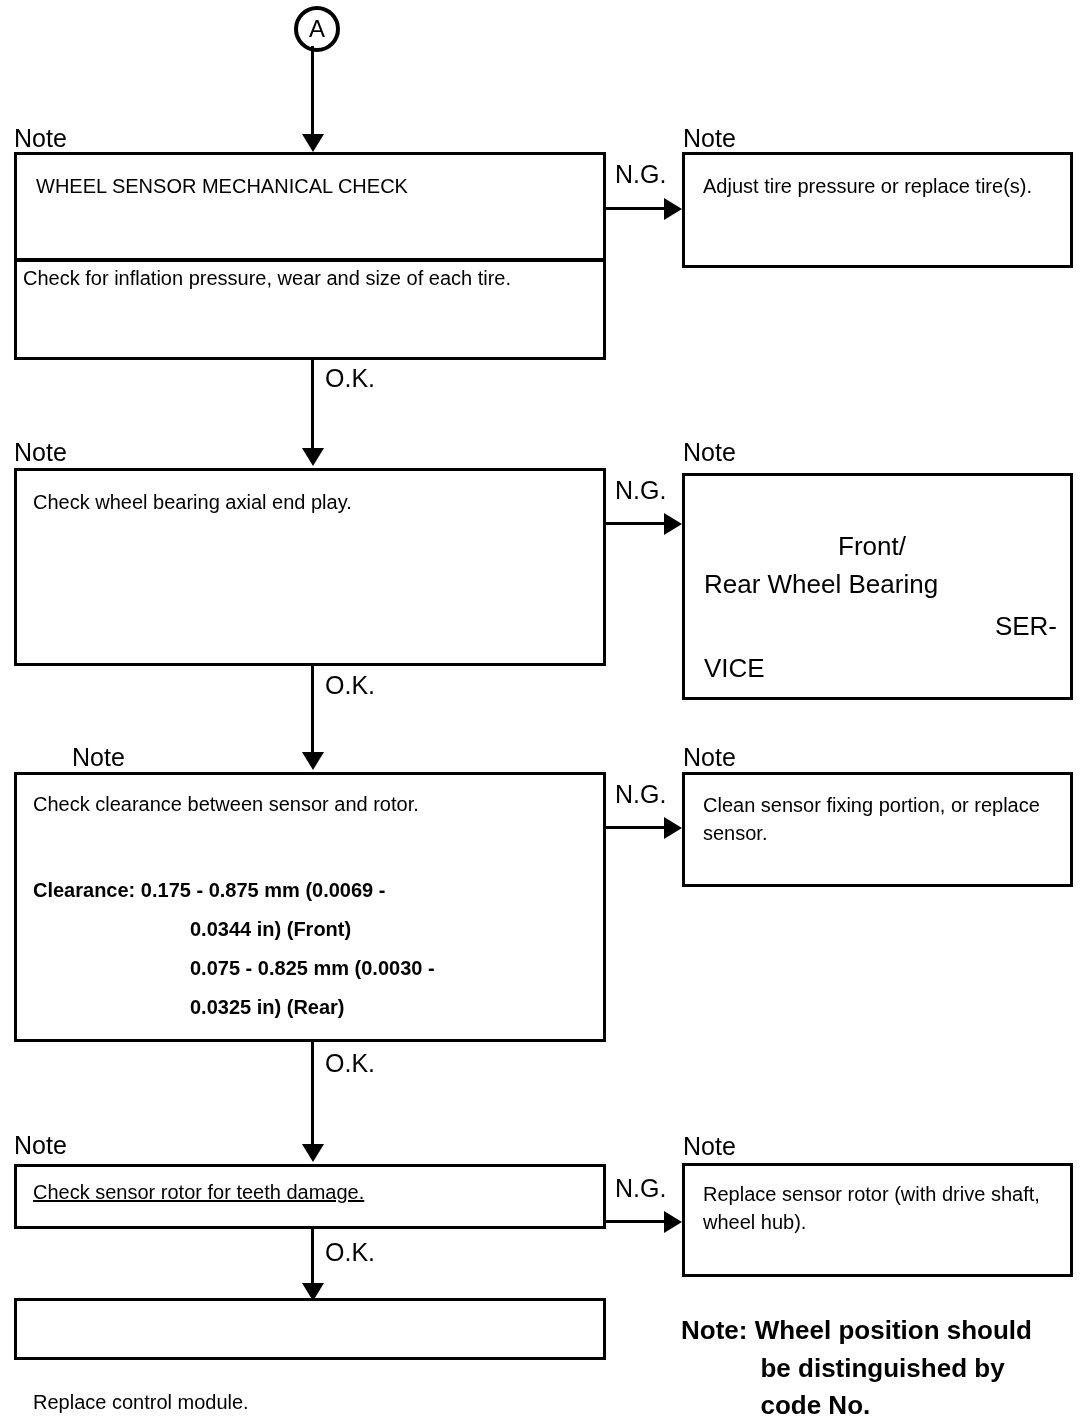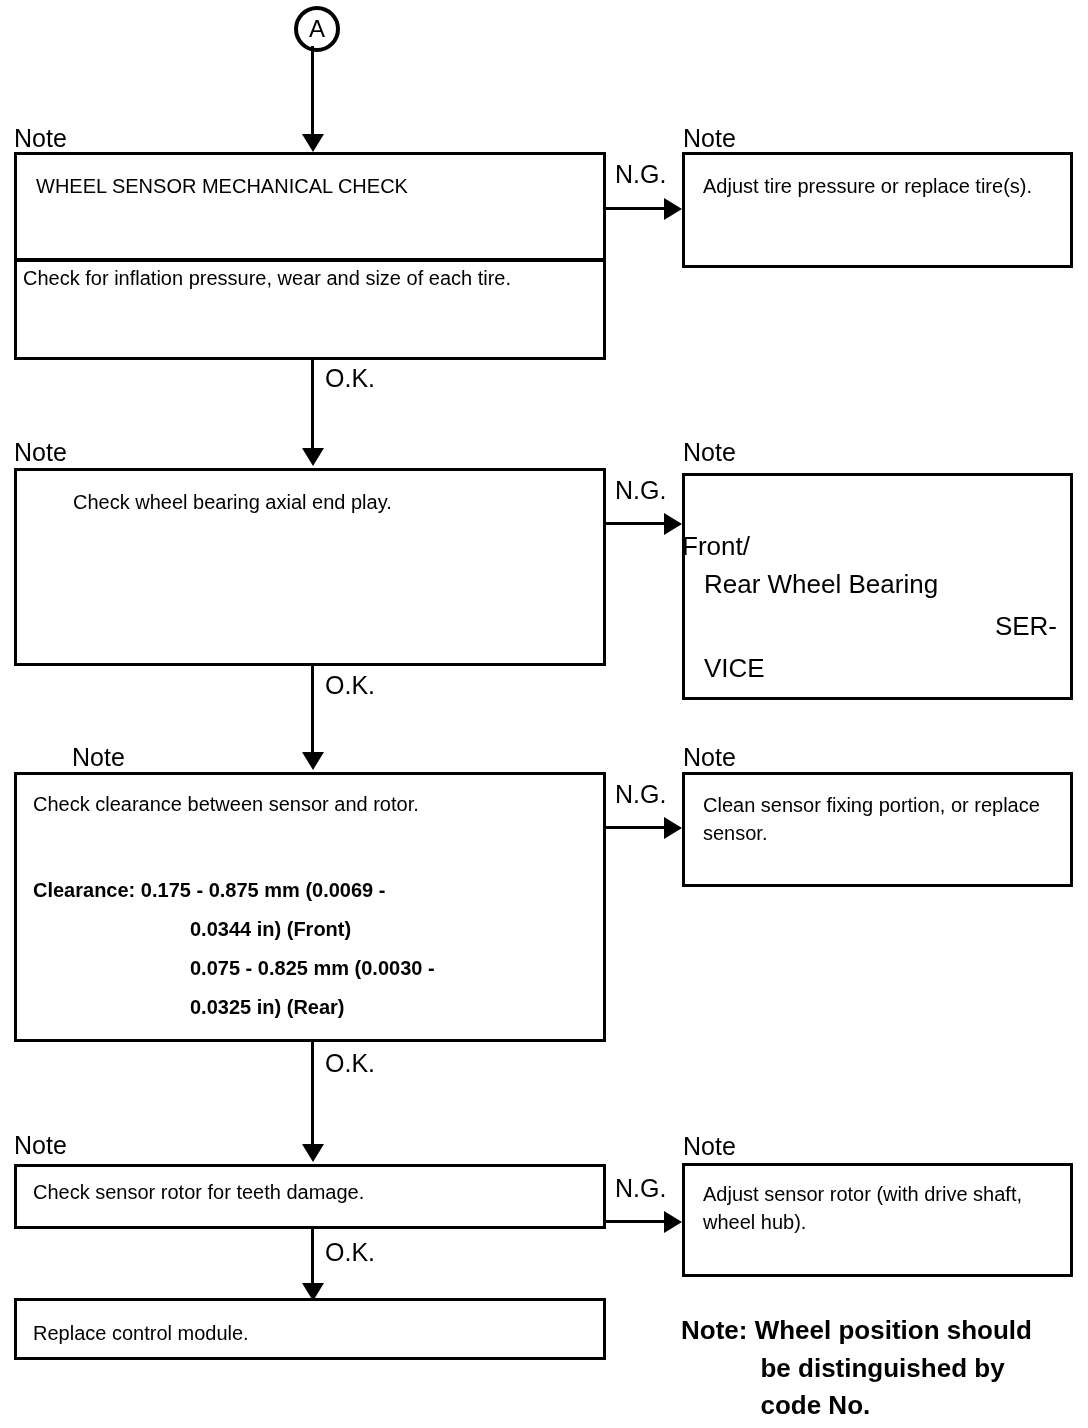--- a/index.html
+++ b/index.html
@@ -128,29 +128,29 @@
   <div class="note-label" style="left:683px; top:126px;">Note</div>
   <div class="box" style="left:682px; top:152px; width:391px; height:116px;"></div>
   <div class="box-text" style="left:703px; top:172px; width:360px;">Adjust tire pressure or replace tire(s).</div>
 
   <div class="edge-label" style="left:325px; top:366px;">O.K.</div>
   <div class="vline" style="left:311px; top:360px; height:90px;"></div>
   <div class="arrow-down" style="left:302px; top:448px;"></div>
 
   <div class="note-label" style="left:14px; top:440px;">Note</div>
   <div class="box" style="left:14px; top:468px; width:592px; height:198px;"></div>
-  <div class="box-text" style="left:33px; top:488px; width:560px;margin-left:40px;">Check wheel bearing axial end play.</div>
+  <div class="box-text" style="left:33px; top:488px; width:560px;">Check wheel bearing axial end play.</div>
 
   <div class="edge-label" style="left:615px; top:478px;">N.G.</div>
   <div class="hline" style="left:606px; top:522px; width:60px;"></div>
   <div class="arrow-right" style="left:664px; top:513px;"></div>
 
   <div class="note-label" style="left:683px; top:440px;">Note</div>
   <div class="box" style="left:682px; top:473px; width:391px; height:227px;"></div>
-  <div class="svc-line" style="left:682px; top:533px; width:380px; text-align:left;">Front/</div>
+  <div class="svc-line" style="left:682px; top:533px; width:380px; text-align:center;">Front/</div>
   <div class="svc-line" style="left:704px; top:571px;">Rear Wheel Bearing</div>
   <div class="svc-line" style="left:682px; top:613px; width:375px; text-align:right;">SER-</div>
   <div class="svc-line" style="left:704px; top:655px;text-align:center;">VICE</div>
 
   <div class="edge-label" style="left:325px; top:673px;">O.K.</div>
   <div class="vline" style="left:311px; top:666px; height:88px;"></div>
   <div class="arrow-down" style="left:302px; top:752px;"></div>
 
   <div class="note-label" style="left:72px; top:745px;">Note</div>
   <div class="box" style="left:14px; top:772px; width:592px; height:270px;"></div>
@@ -167,34 +167,34 @@
   <div class="note-label" style="left:683px; top:745px;">Note</div>
   <div class="box" style="left:682px; top:772px; width:391px; height:115px;"></div>
   <div class="box-text" style="left:703px; top:791px; width:365px;">Clean sensor fixing portion, or replace sensor.</div>
 
   <div class="edge-label" style="left:325px; top:1051px;">O.K.</div>
   <div class="vline" style="left:311px; top:1042px; height:104px;"></div>
   <div class="arrow-down" style="left:302px; top:1144px;"></div>
 
   <div class="note-label" style="left:14px; top:1133px;">Note</div>
   <div class="box" style="left:14px; top:1164px; width:592px; height:65px;"></div>
-  <div class="box-text" style="left:33px; top:1178px; width:560px;">Check sensor rotor for teeth damage.</div>
+  <div class="box-text" style="left:33px; top:1178px; width:560px;text-decoration:underline;">Check sensor rotor for teeth damage.</div>
 
   <div class="edge-label" style="left:615px; top:1176px;">N.G.</div>
   <div class="hline" style="left:606px; top:1220px; width:60px;"></div>
   <div class="arrow-right" style="left:664px; top:1211px;"></div>
 
   <div class="note-label" style="left:683px; top:1134px;">Note</div>
   <div class="box" style="left:682px; top:1163px; width:391px; height:114px;"></div>
-  <div class="box-text" style="left:703px; top:1180px; width:362px;">Adjust sensor rotor (with drive shaft, wheel hub).</div>
+  <div class="box-text" style="left:703px; top:1180px; width:362px;">Replace sensor rotor (with drive shaft, wheel hub).</div>
 
   <div class="edge-label" style="left:325px; top:1240px;">O.K.</div>
   <div class="vline" style="left:311px; top:1229px; height:56px;"></div>
   <div class="arrow-down" style="left:302px; top:1283px;"></div>
 
   <div class="box" style="left:14px; top:1298px; width:592px; height:62px;"></div>
-  <div class="box-text" style="left:33px; top:1319px; width:560px;">Replace control module.</div>
+  <div class="box-text" style="left:33px; top:1388px; width:560px;">Replace control module.</div>
 
   <div class="footer-note" style="left:681px; top:1312px;">Note: Wheel position should
            be distinguished by
            code No.</div>
 
 </div>
 
 </body></html>

